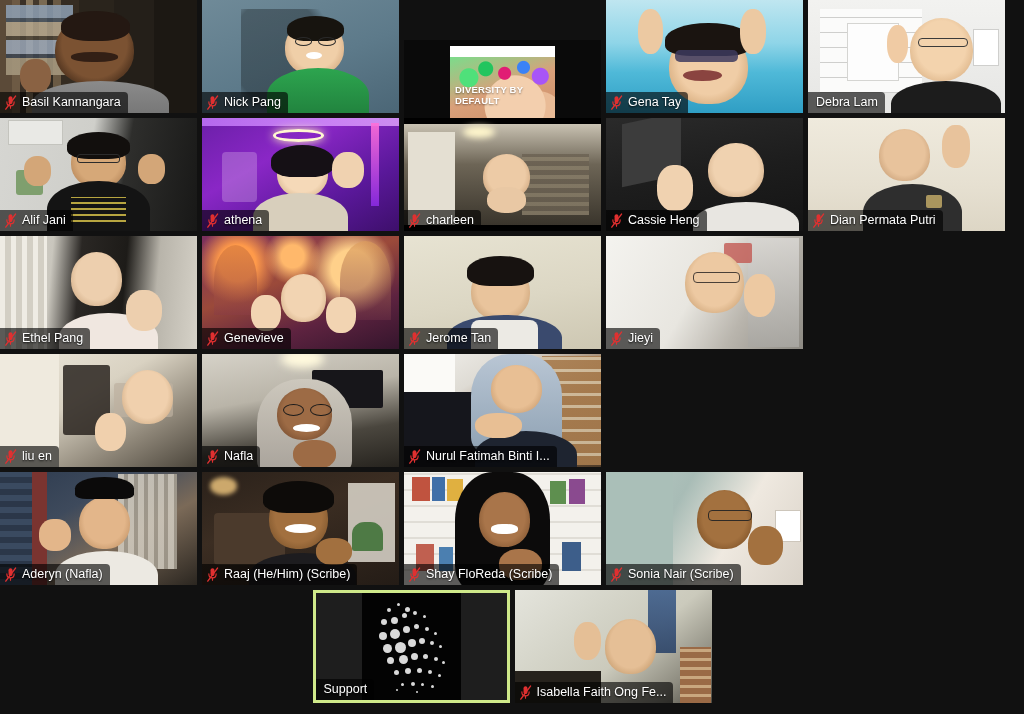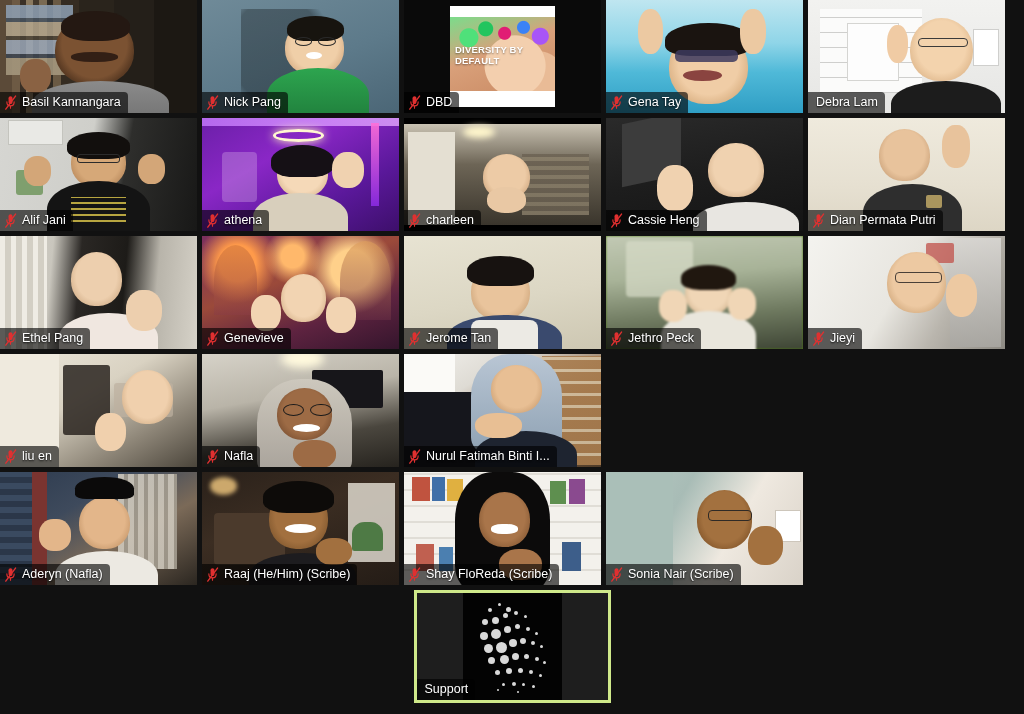--- a/index.html
+++ b/index.html
@@ -169,21 +169,21 @@
         <svg class="micicon" viewBox="0 0 14 16">
           <path d="M7 1.3c-1.2 0-2.1 1-2.1 2.1v4.2c0 1.2 1 2.1 2.1 2.1s2.1-1 2.1-2.1V3.4C9.1 2.3 8.2 1.3 7 1.3z" fill="#e03030"></path>
           <path d="M10.9 7.2v.6c0 2.2-1.7 3.9-3.9 3.9S3.1 10 3.1 7.8v-.6" stroke="#e03030" stroke-width="1.25" fill="none" stroke-linecap="round"></path>
           <path d="M7 11.9v2.3" stroke="#e03030" stroke-width="1.25" stroke-linecap="round"></path>
           <path d="M12.4 1.1L1.9 15.1" stroke="#e03030" stroke-width="1.5" stroke-linecap="round"></path>
         </svg>
         <span class="nm">Nick Pang</span>
       </div>
     </div>
 
-    <div class="tile" style="background:#0a0a0a;">
+    <div class="tile" style="background:#0a0a0a;margin-top:40px;">
       <div class="slide">
         <div class="band" style="top:0;height:11px;background:#fff;"></div>
         <div class="img"></div>
         <div class="band" style="bottom:0;height:16px;background:#fff;"></div>
         <div class="cap">DIVERSITY BY DEFAULT</div>
       </div>
       <div class="plate">
         <svg class="micicon" viewBox="0 0 14 16">
           <path d="M7 1.3c-1.2 0-2.1 1-2.1 2.1v4.2c0 1.2 1 2.1 2.1 2.1s2.1-1 2.1-2.1V3.4C9.1 2.3 8.2 1.3 7 1.3z" fill="#e03030"></path>
           <path d="M10.9 7.2v.6c0 2.2-1.7 3.9-3.9 3.9S3.1 10 3.1 7.8v-.6" stroke="#e03030" stroke-width="1.25" fill="none" stroke-linecap="round"></path>
@@ -397,39 +397,20 @@
         <svg class="micicon" viewBox="0 0 14 16">
           <path d="M7 1.3c-1.2 0-2.1 1-2.1 2.1v4.2c0 1.2 1 2.1 2.1 2.1s2.1-1 2.1-2.1V3.4C9.1 2.3 8.2 1.3 7 1.3z" fill="#e03030"></path>
           <path d="M10.9 7.2v.6c0 2.2-1.7 3.9-3.9 3.9S3.1 10 3.1 7.8v-.6" stroke="#e03030" stroke-width="1.25" fill="none" stroke-linecap="round"></path>
           <path d="M7 11.9v2.3" stroke="#e03030" stroke-width="1.25" stroke-linecap="round"></path>
           <path d="M12.4 1.1L1.9 15.1" stroke="#e03030" stroke-width="1.5" stroke-linecap="round"></path>
         </svg>
         <span class="nm">Jerome Tan</span>
       </div>
     </div>
 
-    <div class="tile">
-      <div class="vid" style="background:linear-gradient(175deg,#c2c9b4 0%, #a8b398 35%, #6f7a60 68%, #3e4535 100%);filter:blur(1px);">
-        <div style="position:absolute;left:10%;top:4%;width:34%;height:50%;background:#d7dcc8;border-radius:4px;opacity:.7;"></div>
-        <div class="head" style="left:40%;top:30%;width:24%;height:40%;background:radial-gradient(ellipse at 50% 46%, #f0d6b6 0 56%, #d6b995 80%, #b0946f 100%);"></div>
-        <div style="position:absolute;left:38%;top:26%;width:28%;height:22%;border-radius:50% 50% 34% 34%;background:#20170f;"></div>
-        <div class="shoulders" style="left:28%;top:66%;width:48%;height:44%;background:#e9e6dc;"></div>
-        <div class="hand" style="left:27%;top:48%;width:14%;height:28%;background:#f0d6b6;"></div>
-        <div class="hand" style="left:62%;top:46%;width:14%;height:28%;background:#f0d6b6;"></div>
-      </div>
-      <div class="plate">
-        <svg class="micicon" viewBox="0 0 14 16">
-          <path d="M7 1.3c-1.2 0-2.1 1-2.1 2.1v4.2c0 1.2 1 2.1 2.1 2.1s2.1-1 2.1-2.1V3.4C9.1 2.3 8.2 1.3 7 1.3z" fill="#e03030"></path>
-          <path d="M10.9 7.2v.6c0 2.2-1.7 3.9-3.9 3.9S3.1 10 3.1 7.8v-.6" stroke="#e03030" stroke-width="1.25" fill="none" stroke-linecap="round"></path>
-          <path d="M7 11.9v2.3" stroke="#e03030" stroke-width="1.25" stroke-linecap="round"></path>
-          <path d="M12.4 1.1L1.9 15.1" stroke="#e03030" stroke-width="1.5" stroke-linecap="round"></path>
-        </svg>
-        <span class="nm">Jethro Peck</span>
-      </div>
-    </div>
 
     <div class="tile">
       <div class="vid" style="background:linear-gradient(120deg,#f4f3ef 0%, #e8e6e0 46%, #b9b5ad 70%, #8d8a83 100%);">
         <div style="position:absolute;left:72%;top:2%;width:26%;height:96%;background:linear-gradient(180deg,#d8d6d2,#a9a7a2);opacity:.9;"></div>
         <div style="position:absolute;left:60%;top:6%;width:14%;height:18%;background:#c0504a;border-radius:2px;opacity:.75;"></div>
         <div class="head" style="left:40%;top:14%;width:30%;height:54%;background:radial-gradient(ellipse at 50% 46%, #edc9a2 0 56%, #d3ab7f 80%, #ad865d 100%);"></div>
         <div style="position:absolute;left:34%;top:8%;width:44%;height:90%;border-radius:46% 46% 22% 22%;background:#251a12;z-index:-1;"></div>
         <div style="position:absolute;left:44%;top:32%;width:24%;height:10%;border:1.4px solid #4a4038;border-radius:4px;"></div>
         <div class="hand" style="left:70%;top:34%;width:16%;height:38%;background:#edc9a2;"></div>
       </div>
@@ -650,15 +631,34 @@
         <div class="pt" style="left:60%;top:84%;width:3px;height:3px;"></div>
         <div class="pt" style="left:70%;top:86%;width:3px;height:3px;"></div>
         <div class="pt" style="left:35%;top:90%;width:2px;height:2px;"></div>
         <div class="pt" style="left:55%;top:92%;width:2px;height:2px;"></div>
       </div>
       <div class="plate nomic">
         <span class="nm">Support</span>
       </div>
     </div>
 
+    <div class="tile">
+      <div class="vid" style="background:linear-gradient(140deg,#e4e4dc 0%, #d4d4c8 34%, #cbcabc 56%, #8e8c80 82%, #4d4b43 100%);">
+        <div style="position:absolute;left:68%;top:0;width:14%;height:56%;background:linear-gradient(180deg,#3f5f8c,#2c4468);opacity:.9;"></div>
+        <div style="position:absolute;left:84%;top:50%;width:16%;height:50%;background:repeating-linear-gradient(0deg,#9a6a46 0 6px,#c9a77f 6px 9px);"></div>
+        <div style="position:absolute;left:0;top:72%;width:44%;height:28%;background:#26221c;"></div>
+        <div class="head" style="left:46%;top:26%;width:26%;height:48%;background:radial-gradient(ellipse at 50% 46%, #e5bf96 0 56%, #cba275 80%, #a57e52 100%);"></div>
+        <div style="position:absolute;left:42%;top:20%;width:36%;height:70%;border-radius:44% 44% 24% 24%;background:#231812;z-index:-1;"></div>
+        <div class="hand" style="left:30%;top:28%;width:14%;height:34%;background:#e5bf96;"></div>
+      </div>
+      <div class="plate">
+        <svg class="micicon" viewBox="0 0 14 16">
+          <path d="M7 1.3c-1.2 0-2.1 1-2.1 2.1v4.2c0 1.2 1 2.1 2.1 2.1s2.1-1 2.1-2.1V3.4C9.1 2.3 8.2 1.3 7 1.3z" fill="#e03030"></path>
+          <path d="M10.9 7.2v.6c0 2.2-1.7 3.9-3.9 3.9S3.1 10 3.1 7.8v-.6" stroke="#e03030" stroke-width="1.25" fill="none" stroke-linecap="round"></path>
+          <path d="M7 11.9v2.3" stroke="#e03030" stroke-width="1.25" stroke-linecap="round"></path>
+          <path d="M12.4 1.1L1.9 15.1" stroke="#e03030" stroke-width="1.5" stroke-linecap="round"></path>
+        </svg>
+        <span class="nm">Isabella Faith Ong Fe...</span>
+      </div>
+    </div>
   </div>
 
 </div>
 
 </body></html>

